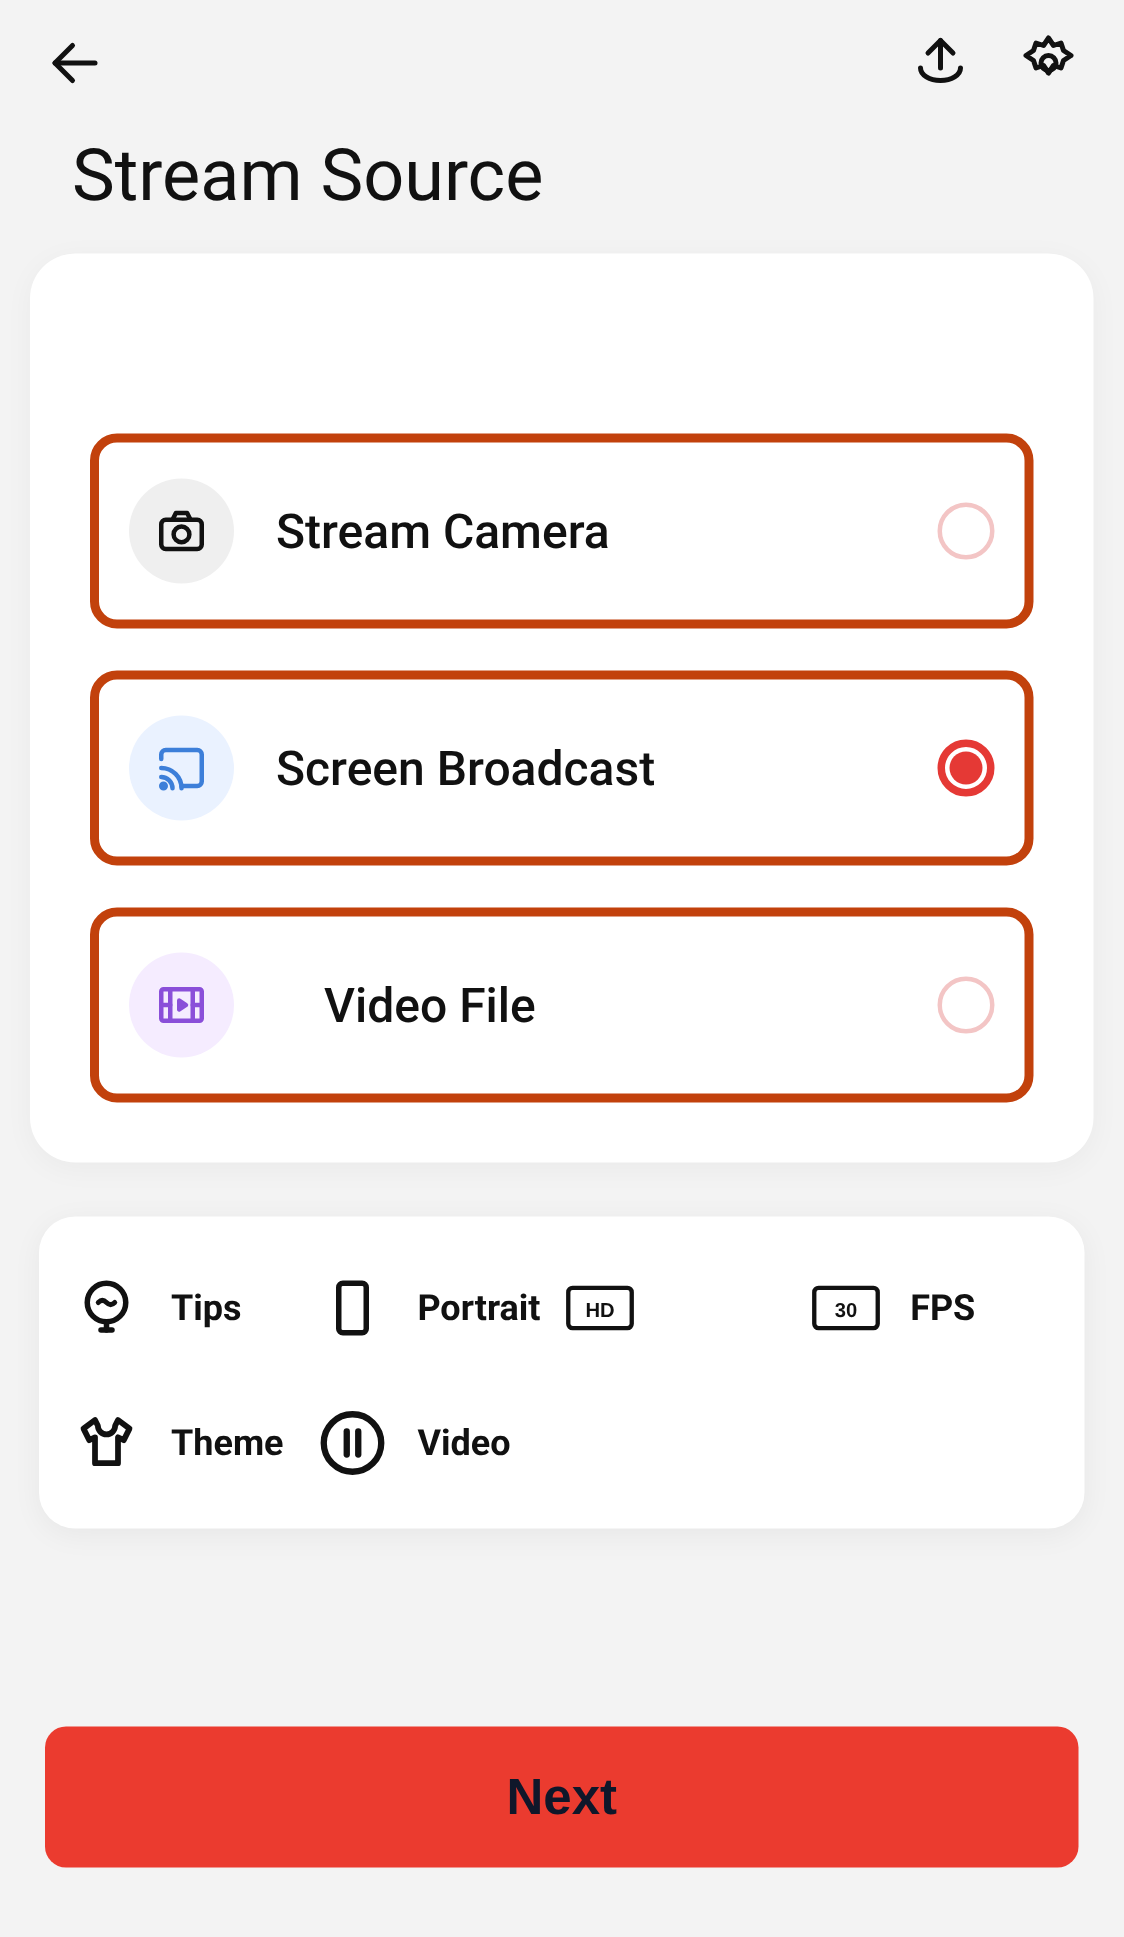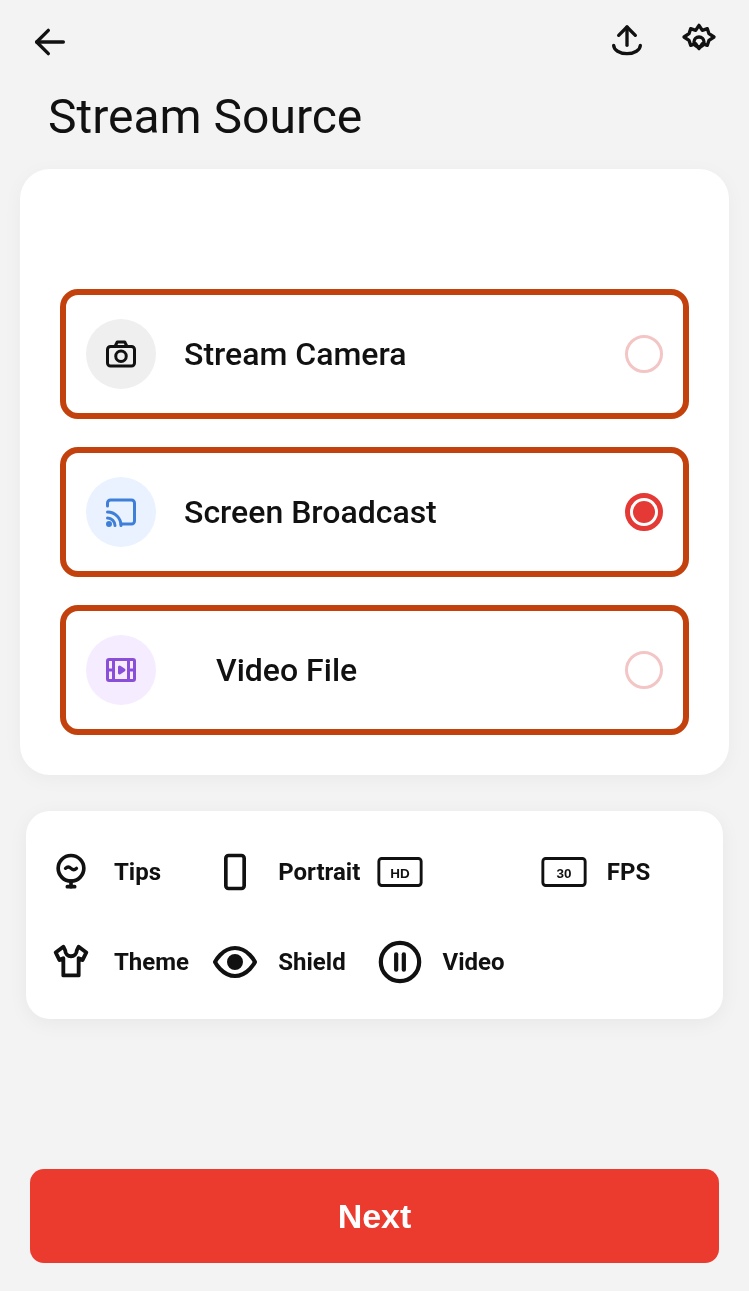--- a/index.html
+++ b/index.html
@@ -94,23 +94,23 @@
   .grid-item .gi-icon {
     width: 50px; height: 50px;
     display:flex; align-items:center; justify-content:center;
   }
   .grid-item .gi-label {
     font-size: 24px;
     font-weight: 700;
   }
   .next-btn {
     position: absolute;
-    left: 30px; right: 30px; bottom: 28px;
+    left: 30px; right: 30px; bottom: 46px;
     background: #eb3b2f;
-    color: #ffffff;
+    color: #0f172a;
     font-size: 34px;
     font-weight: 600;
     border: none;
     border-radius: 14px;
     height: 94px;
     cursor: pointer;
   }
 </style>
 </head>
 <body>
@@ -223,29 +223,20 @@
   <div class="grid-item">
     <div class="gi-icon">
       <svg width="46" height="46" viewBox="0 0 24 24" fill="none" stroke="#111" stroke-width="2" stroke-linecap="round" stroke-linejoin="round">
           <path d="M4 7l4-3 1 2a3 3 0 0 0 6 0l1-2 4 3-2 4-2-1v9H8v-9l-2 1z"></path>
         </svg>
     </div>
     <div class="gi-label">Theme</div>
   </div>
   <div class="grid-item">
     <div class="gi-icon">
-      <svg width="48" height="48" viewBox="0 0 24 24" fill="none" stroke="#111" stroke-width="2" stroke-linecap="round" stroke-linejoin="round">
-          <path d="M2 12s3.5-7 10-7 10 7 10 7-3.5 7-10 7S2 12 2 12z"></path>
-          <circle cx="12" cy="12" r="3" fill="#111"></circle>
-        </svg>
-    </div>
-    <div class="gi-label">Shield</div>
-  </div>
-  <div class="grid-item">
-    <div class="gi-icon">
       <svg width="46" height="46" viewBox="0 0 24 24" fill="none" stroke="#111" stroke-width="2.2" stroke-linecap="round" stroke-linejoin="round">
           <circle cx="12" cy="12" r="10"></circle>
           <line x1="10" y1="8" x2="10" y2="16"></line>
           <line x1="14" y1="8" x2="14" y2="16"></line>
         </svg>
     </div>
     <div class="gi-label">Video</div>
   </div>
 </div>
 

